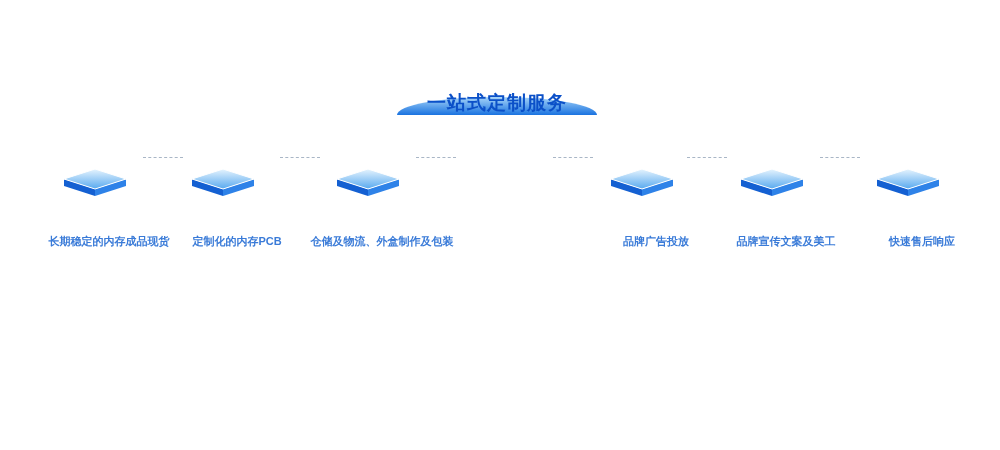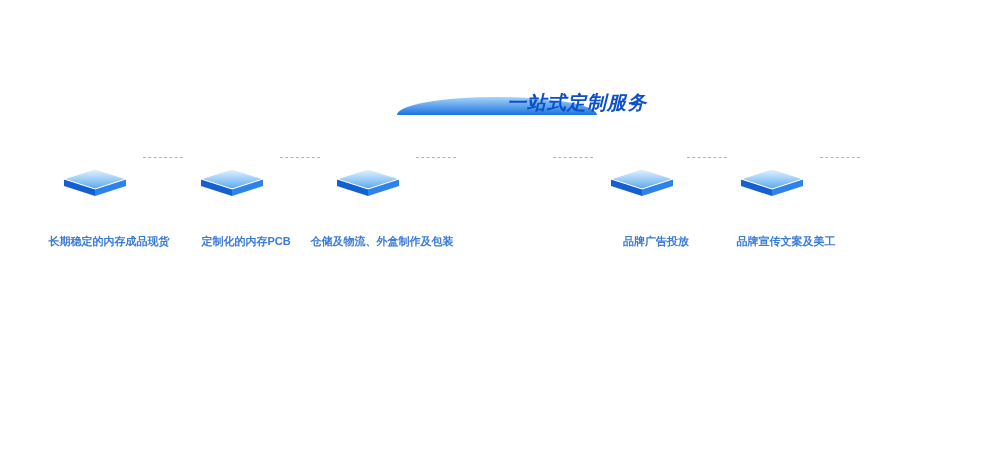--- a/index.html
+++ b/index.html
@@ -23,28 +23,27 @@
     width: 200px;
     height: 18px;
     border-radius: 100px 100px 0 0 / 18px 18px 0 0;
     background: linear-gradient(180deg, var(--dome_top, #a6d4f8) 0%, var(--dome_bottom, #1a73e0) 100%);
   }
   .section-title {
     position: absolute;
     left: 347px;
     top: 93px;
     width: 300px;
-    text-align: right;
+    text-align: center;
     font-size: 19px;
     line-height: 20px;
     font-weight: bold;
     color: var(--title, #0b50c8);
     letter-spacing: 1px;
     white-space: nowrap;
-    font-style: italic;
   }
   .connector {
     position: absolute;
     top: 157px;
     width: 40px;
     height: 0;
     border-top: 1px dashed var(--connector, #a9b6c6);
   }
   .step {
     position: absolute;
@@ -96,21 +95,21 @@
     <div class="platform">
       <svg viewBox="0 0 64 30" width="64" height="30">
         <polygon points="1,11 32,21 32,28 1,18" fill="#1460d2"></polygon>
         <polygon points="63,11 32,21 32,28 63,18" fill="#2e82e8"></polygon>
         <polygon points="32,1 63,11 32,21 1,11" fill="url(#ptop)" stroke="#ffffff" stroke-width="1"></polygon>
       </svg>
     </div>
     <div class="step-label">长期稳定的内存成品现货</div>
   </div>
 
-  <div class="step" style="left:157px">
+  <div class="step" style="left:148px">
     <div class="platform">
       <svg viewBox="0 0 64 30" width="64" height="30">
         <polygon points="1,11 32,21 32,28 1,18" fill="#1460d2"></polygon>
         <polygon points="63,11 32,21 32,28 63,18" fill="#2e82e8"></polygon>
         <polygon points="32,1 63,11 32,21 1,11" fill="url(#ptop)" stroke="#ffffff" stroke-width="1"></polygon>
       </svg>
     </div>
     <div class="step-label">定制化的内存PCB</div>
   </div>
 
@@ -141,14 +140,24 @@
     <div class="platform">
       <svg viewBox="0 0 64 30" width="64" height="30">
         <polygon points="1,11 32,21 32,28 1,18" fill="#1460d2"></polygon>
         <polygon points="63,11 32,21 32,28 63,18" fill="#2e82e8"></polygon>
         <polygon points="32,1 63,11 32,21 1,11" fill="url(#ptop)" stroke="#ffffff" stroke-width="1"></polygon>
       </svg>
     </div>
     <div class="step-label">品牌宣传文案及美工</div>
   </div>
 
+  <div class="step" style="left:833px">
+    <div class="platform">
+      <svg viewBox="0 0 64 30" width="64" height="30">
+        <polygon points="1,11 32,21 32,28 1,18" fill="#1460d2"></polygon>
+        <polygon points="63,11 32,21 32,28 63,18" fill="#2e82e8"></polygon>
+        <polygon points="32,1 63,11 32,21 1,11" fill="url(#ptop)" stroke="#ffffff" stroke-width="1"></polygon>
+      </svg>
+    </div>
+    <div class="step-label">快速售后响应</div>
+  </div>
 
 </div>
 
 </body></html>

